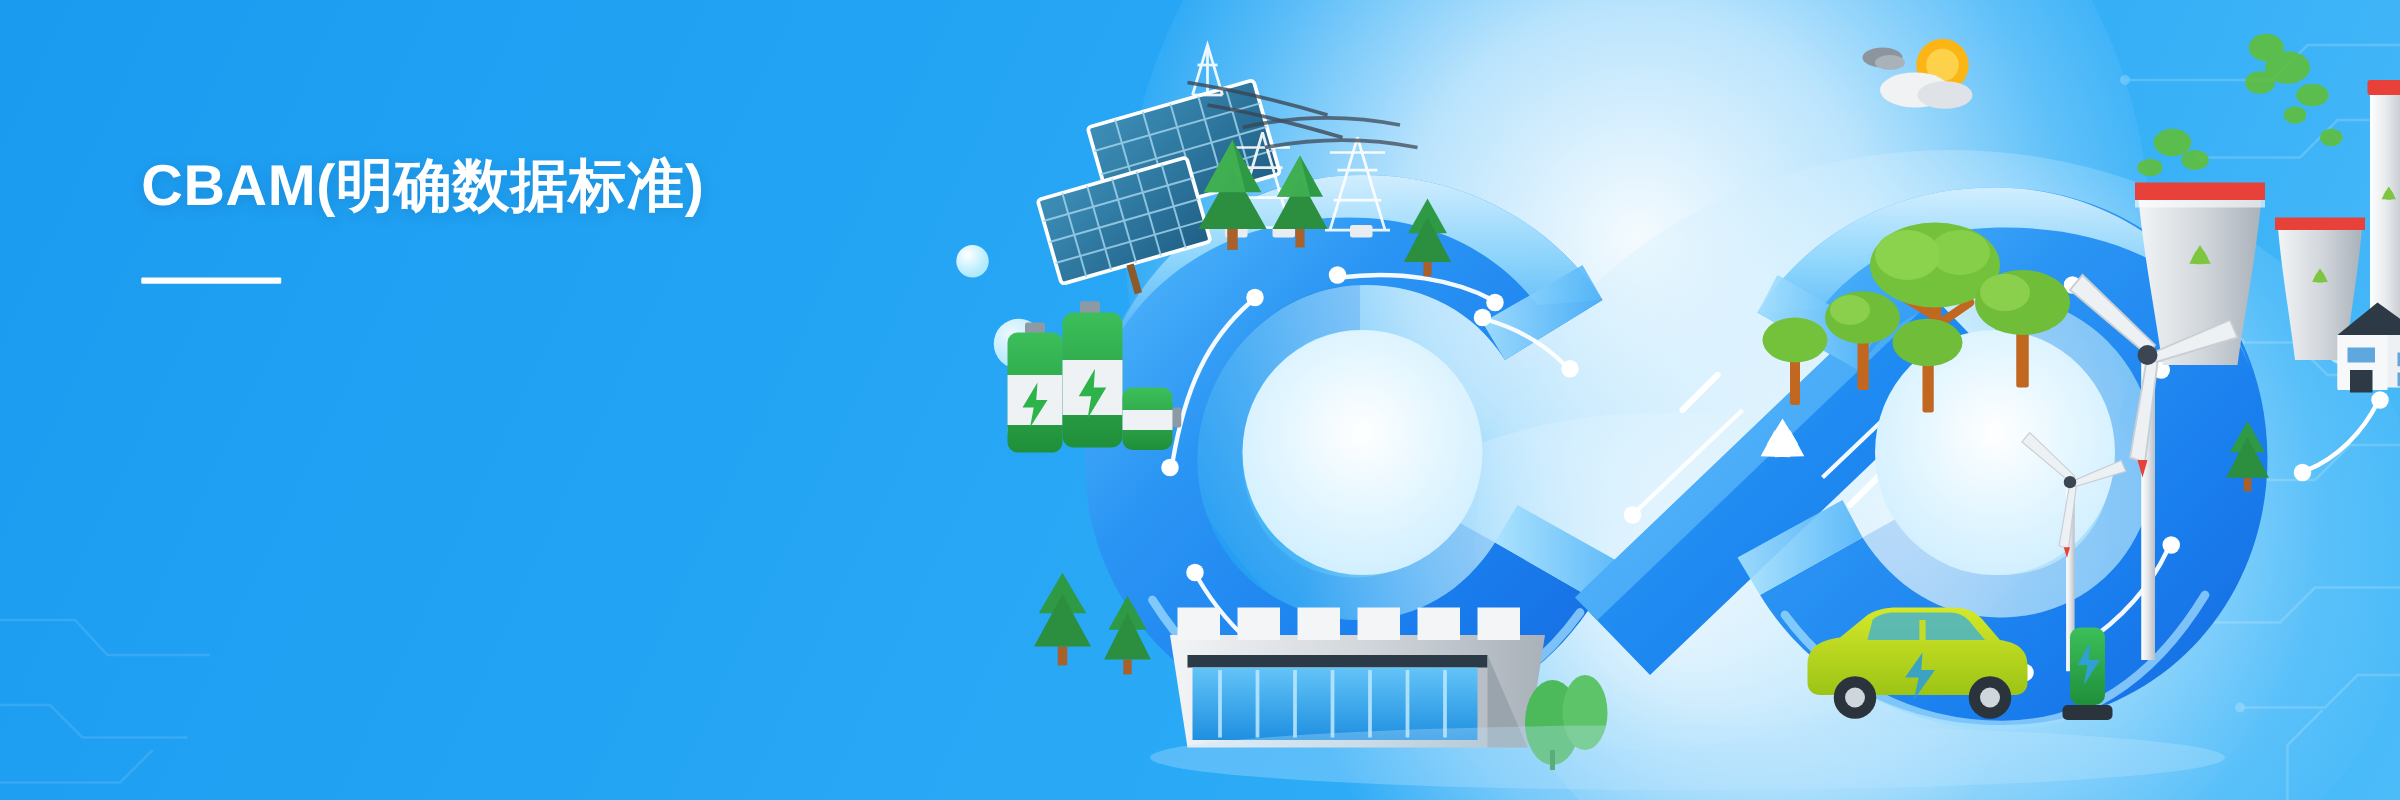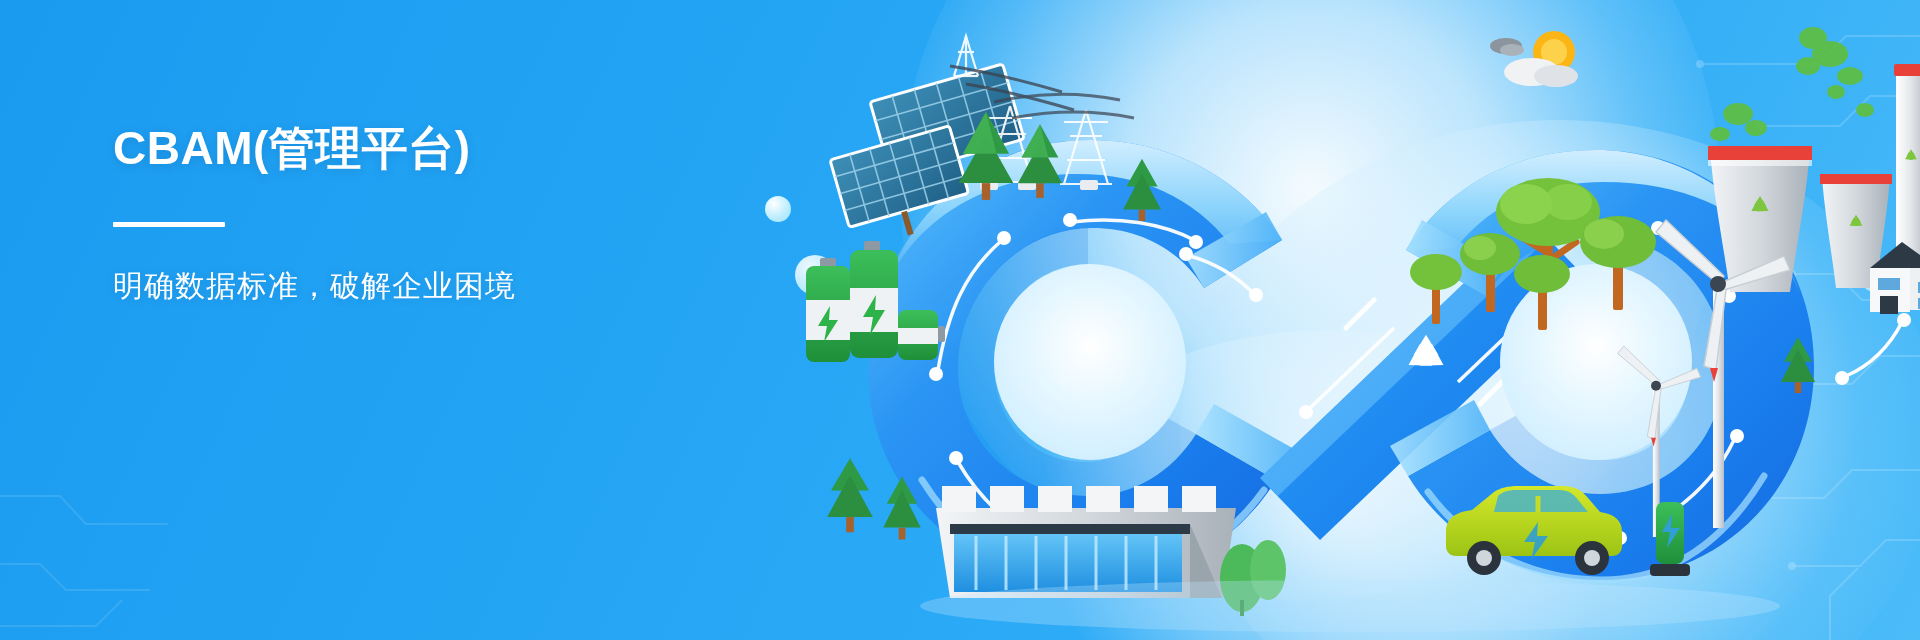--- a/index.html
+++ b/index.html
@@ -74,24 +74,23 @@
   <svg class="circuit-b" viewBox="0 0 260 200" fill="none">
     <g stroke="#ffffff" stroke-width="2" opacity=".5">
       <path d="M0 56 H60 L86 84 H168"></path>
       <path d="M0 124 H40 L66 150 H150"></path>
       <path d="M0 186 H96 L122 160"></path>
     </g>
   </svg>
 
   <div class="copy">
     <h1 class="title">
-      <span class="ln">CBAM(管理平台)</span>
+      <span class="ln">CBAM(明确数据标准)</span>
     </h1>
     <div class="rule"></div>
-    <div class="subtitle">明确数据标准，破解企业困境</div>
   </div>
 
   <div class="bubble b1"></div>
   <div class="bubble b2"></div>
   <div class="bubble b3"></div>
   <div class="bubble b4"></div>
   <div class="bubble b5"></div>
 
   <div class="art">
   <svg viewBox="0 0 1130 630" fill="none" xmlns="http://www.w3.org/2000/svg">

